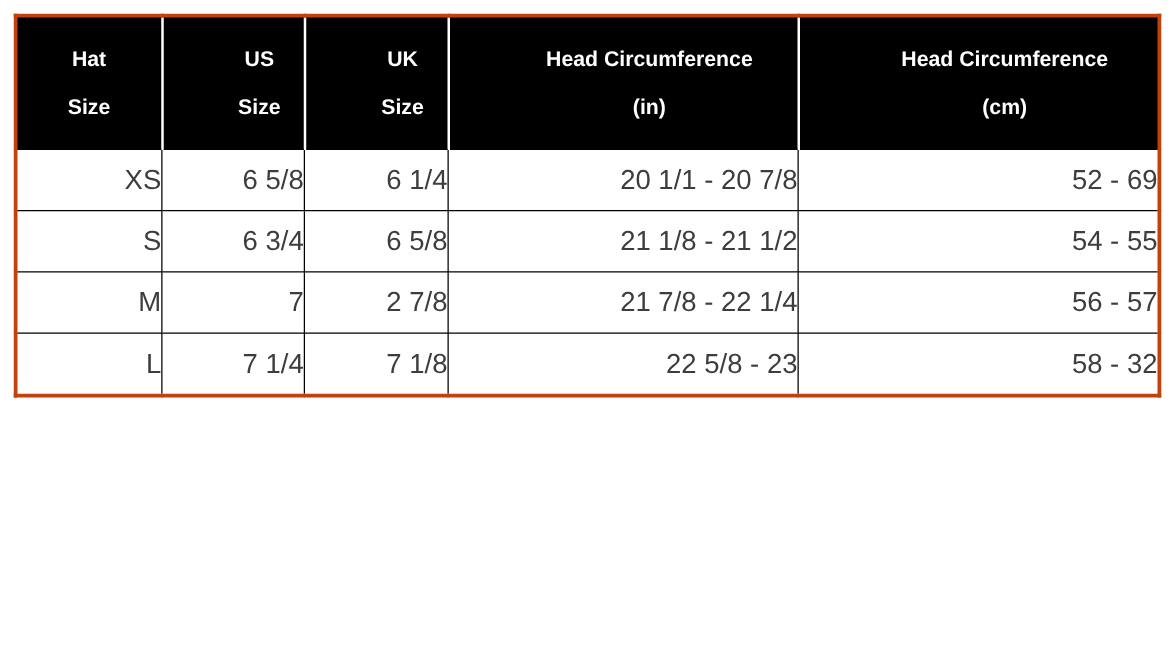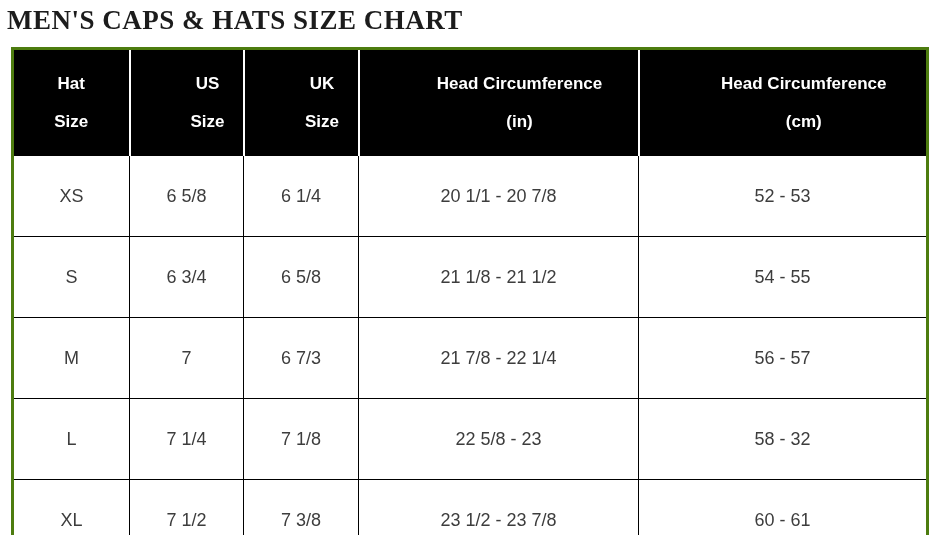--- a/index.html
+++ b/index.html
@@ -22,21 +22,21 @@
     font-weight: 600;
     letter-spacing: 0.5px;
     color: #1c1c1c;
     line-height: 1.2;
   }
   table.size-chart {
     border-collapse: collapse;
     table-layout: fixed;
     width: 915px;
     margin: 11px 0 0 11px;
-    border: 3px solid #4d7c0f;
+    border: 3px solid #c2410c;
   }
   table.size-chart col.c1 { width: 117px; }
   table.size-chart col.c2 { width: 114px; }
   table.size-chart col.c3 { width: 115px; }
   table.size-chart col.c4 { width: 280px; }
   table.size-chart col.c5 { width: 289px; }
 
   table.size-chart thead th {
     background: #000000;
     color: #ffffff;
@@ -50,35 +50,34 @@
   table.size-chart thead th + th {
     border-left: 2px solid #ffffff;
     padding-left: 42px;
   }
   .th-line {
     display: block;
     line-height: 38px;
   }
   table.size-chart tbody td {
     height: 48px;
-    text-align: center;
+    text-align: right;
     vertical-align: middle;
-    font-size: 18px;
+    font-size: 22px;
     color: #3d3d3d;
     border: 1.5px solid #000000;
-    padding: 16px;
+    padding: 0;
     background: #ffffff;
   }
 </style>
 </head>
 <body>
 
 <div class="page">
 
-  <h1 class="chart-title">MEN'S CAPS &amp; HATS SIZE CHART</h1>
 
   <table class="size-chart">
     <colgroup>
       <col class="c1">
         <col class="c2">
         <col class="c3">
         <col class="c4">
         <col class="c5">
     </colgroup>
     <thead>
@@ -104,46 +103,39 @@
           <span class="th-line">(cm)</span>
         </th>
       </tr>
     </thead>
     <tbody>
       <tr>
         <td>XS</td>
         <td>6 5/8</td>
         <td>6 1/4</td>
         <td>20 1/1 - 20 7/8</td>
-        <td>52 - 53</td>
+        <td>52 - 69</td>
       </tr>
       <tr>
         <td>S</td>
         <td>6 3/4</td>
         <td>6 5/8</td>
         <td>21 1/8 - 21 1/2</td>
         <td>54 - 55</td>
       </tr>
       <tr>
         <td>M</td>
         <td>7</td>
-        <td>6 7/3</td>
+        <td>2 7/8</td>
         <td>21 7/8 - 22 1/4</td>
         <td>56 - 57</td>
       </tr>
       <tr>
         <td>L</td>
         <td>7 1/4</td>
         <td>7 1/8</td>
         <td>22 5/8 - 23</td>
         <td>58 - 32</td>
       </tr>
-      <tr>
-        <td>XL</td>
-        <td>7 1/2</td>
-        <td>7 3/8</td>
-        <td>23 1/2 - 23 7/8</td>
-        <td>60 - 61</td>
-      </tr>
     </tbody>
   </table>
 
 </div>
 
 </body></html>

